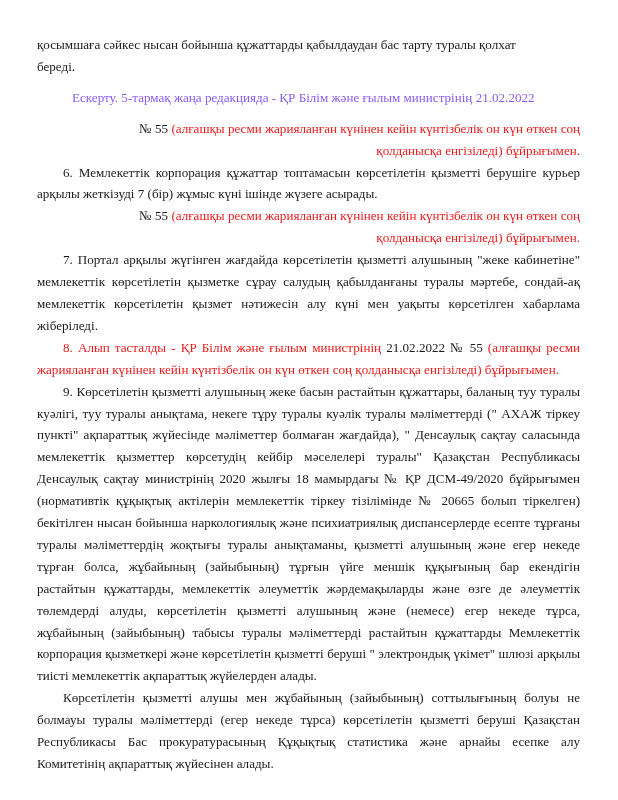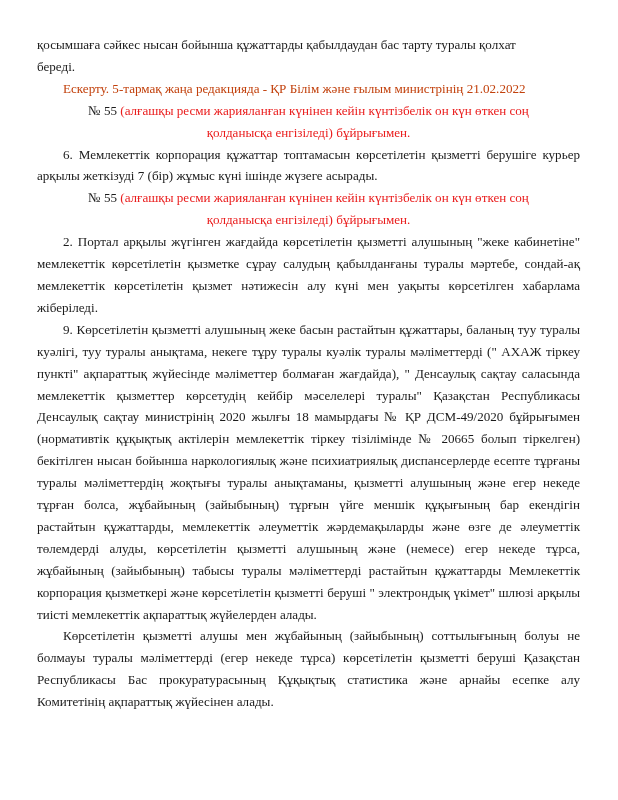--- a/index.html
+++ b/index.html
@@ -48,30 +48,30 @@
     text-indent: 22px;
   }
   .red {
     color: #ea1c1c;
   }
   .black {
     color: #1b1b1b;
   }
   
   p.note {
-    margin: 0;
+    margin: 9px;
     padding: 0;
     text-align: left;
     text-indent: 26px;
-    color: #c2410c;
+    color: #8b5cf6;
   }
   p.note-cont {
     margin: 0;
     padding: 0;
-    text-align: center;
+    text-align: right;
     text-indent: 0;
     color: #ea1c1c;
   }
   .nowrap { white-space: nowrap; }
 </style>
 </head>
 <body>
 
 <div class="page">
   <div class="doc-body">
@@ -82,21 +82,22 @@
     <p class="note"><span>Ескерту. 5-тармақ жаңа редакцияда - ҚР Білім және ғылым министрінің 21.02.2022</span></p>
     <p class="note-cont"><span class="black nowrap">№ 55</span> <span>(алғашқы ресми жарияланған күнінен кейін күнтізбелік он күн өткен соң</span></p>
     <p class="note-cont"><span>қолданысқа енгізіледі) бұйрығымен.</span></p>
 
     <p class="para indent"><span>6. Мемлекеттік корпорация құжаттар топтамасын көрсетілетін қызметті берушіге курьер арқылы жеткізуді 7 (бір) жұмыс күні ішінде жүзеге асырады.</span></p>
 
 
     <p class="note-cont"><span class="black nowrap">№ 55</span> <span>(алғашқы ресми жарияланған күнінен кейін күнтізбелік он күн өткен соң</span></p>
     <p class="note-cont"><span>қолданысқа енгізіледі) бұйрығымен.</span></p>
 
-    <p class="para indent"><span>2. Портал арқылы жүгінген жағдайда көрсетілетін қызметті алушының "жеке кабинетіне" мемлекеттік көрсетілетін қызметке сұрау салудың қабылданғаны туралы мәртебе, сондай-ақ мемлекеттік көрсетілетін қызмет нәтижесін алу күні мен уақыты көрсетілген хабарлама жіберіледі.</span></p>
+    <p class="para indent"><span>7. Портал арқылы жүгінген жағдайда көрсетілетін қызметті алушының "жеке кабинетіне" мемлекеттік көрсетілетін қызметке сұрау салудың қабылданғаны туралы мәртебе, сондай-ақ мемлекеттік көрсетілетін қызмет нәтижесін алу күні мен уақыты көрсетілген хабарлама жіберіледі.</span></p>
 
+    <p class="para indent red"><span>8. Алып тасталды - ҚР Білім және ғылым министрінің</span> <span class="black nowrap">21.02.2022 № 55</span> <span>(алғашқы ресми жарияланған күнінен кейін күнтізбелік он күн өткен соң қолданысқа енгізіледі) бұйрығымен.</span></p>
 
     <p class="para indent"><span>9. Көрсетілетін қызметті алушының жеке басын растайтын құжаттары, баланың туу туралы куәлігі, туу туралы анықтама, некеге тұру туралы куәлік туралы мәліметтерді (" АХАЖ тіркеу пункті" ақпараттық жүйесінде мәліметтер болмаған жағдайда), " Денсаулық сақтау саласында мемлекеттік қызметтер көрсетудің кейбір мәселелері туралы" Қазақстан Республикасы Денсаулық сақтау министрінің 2020 жылғы 18 мамырдағы № ҚР ДСМ-49/2020 бұйрығымен (нормативтік құқықтық актілерін мемлекеттік тіркеу тізілімінде № 20665 болып тіркелген) бекітілген нысан бойынша наркологиялық және психиатриялық диспансерлерде есепте тұрғаны туралы мәліметтердің жоқтығы туралы анықтаманы, қызметті алушының және егер некеде тұрған болса, жұбайының (зайыбының) тұрғын үйге меншік құқығының бар екендігін растайтын құжаттарды, мемлекеттік әлеуметтік жәрдемақыларды және өзге де әлеуметтік төлемдерді алуды, көрсетілетін қызметті алушының және (немесе) егер некеде тұрса, жұбайының (зайыбының) табысы туралы мәліметтерді растайтын құжаттарды Мемлекеттік корпорация қызметкері және көрсетілетін қызметті беруші " электрондық үкімет" шлюзі арқылы тиісті мемлекеттік ақпараттық жүйелерден алады.</span></p>
 
     <p class="para indent"><span>Көрсетілетін қызметті алушы мен жұбайының (зайыбының) соттылығының болуы не болмауы туралы мәліметтерді (егер некеде тұрса) көрсетілетін қызметті беруші Қазақстан Республикасы Бас прокуратурасының Құқықтық статистика және арнайы есепке алу Комитетінің ақпараттық жүйесінен алады.</span></p>
 
   </div>
 </div>
 
 </body></html>

